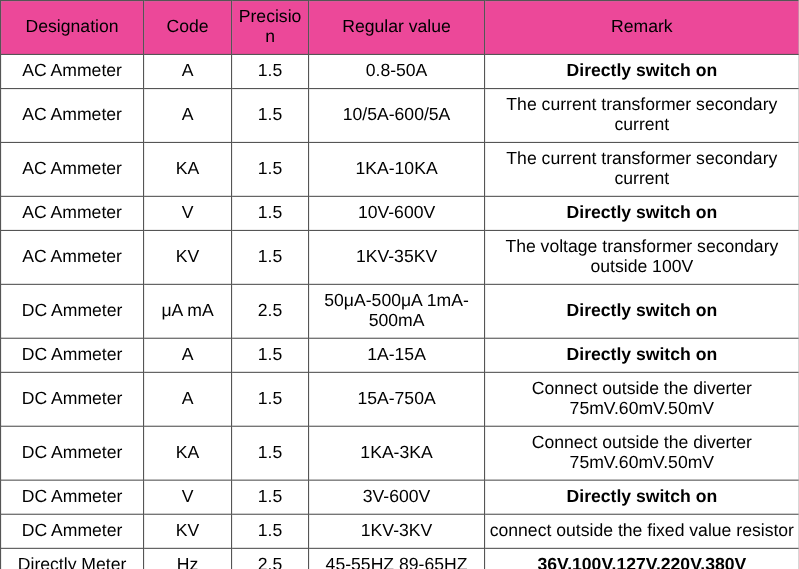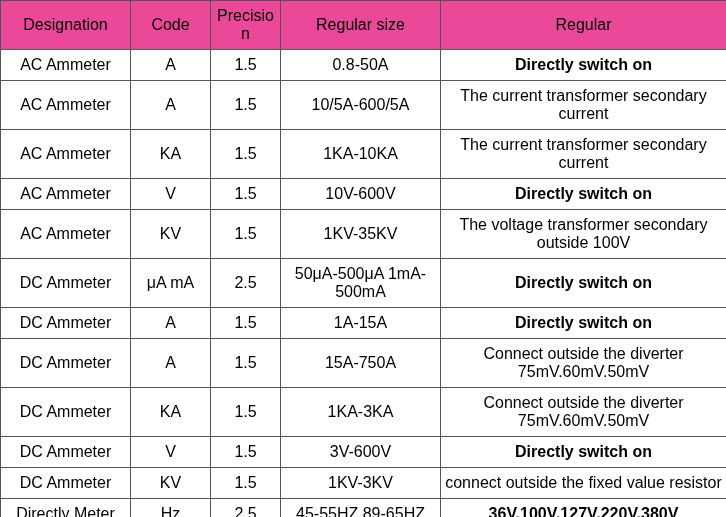--- a/index.html
+++ b/index.html
@@ -46,22 +46,22 @@
     <col class="col-code">
     <col class="col-precision">
     <col class="col-regular">
     <col class="col-remark">
   </colgroup>
   <thead>
     <tr>
       <th>Designation</th>
       <th>Code</th>
       <th>Precision</th>
-      <th>Regular size</th>
-      <th>Regular</th>
+      <th>Regular value</th>
+      <th>Remark</th>
     </tr>
   </thead>
   <tbody id="table-body">
   <tr>
         <td>AC Ammeter</td>
         <td>A</td>
         <td>1.5</td>
         <td>0.8-50A</td>
         <td class="bold">Directly switch on</td>
       </tr>

